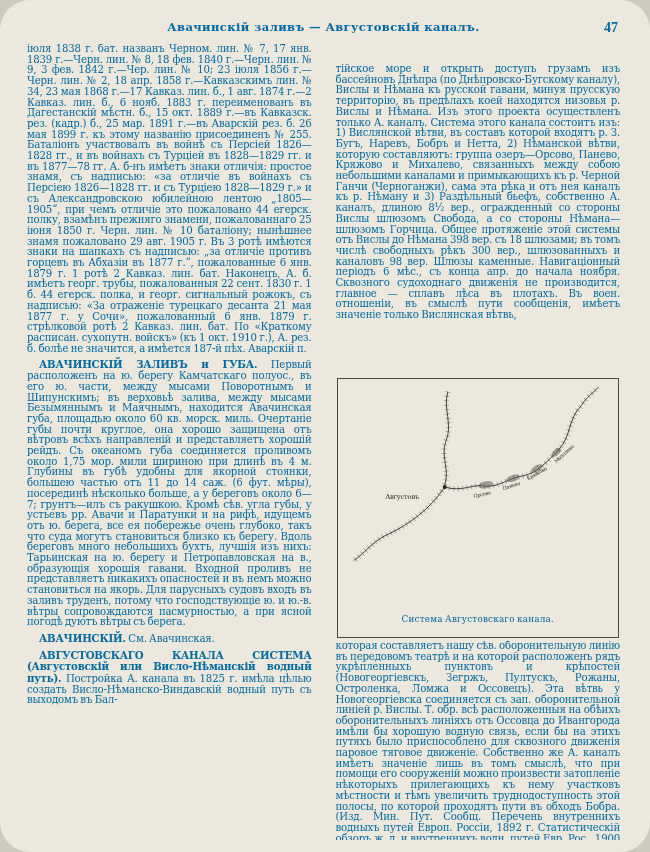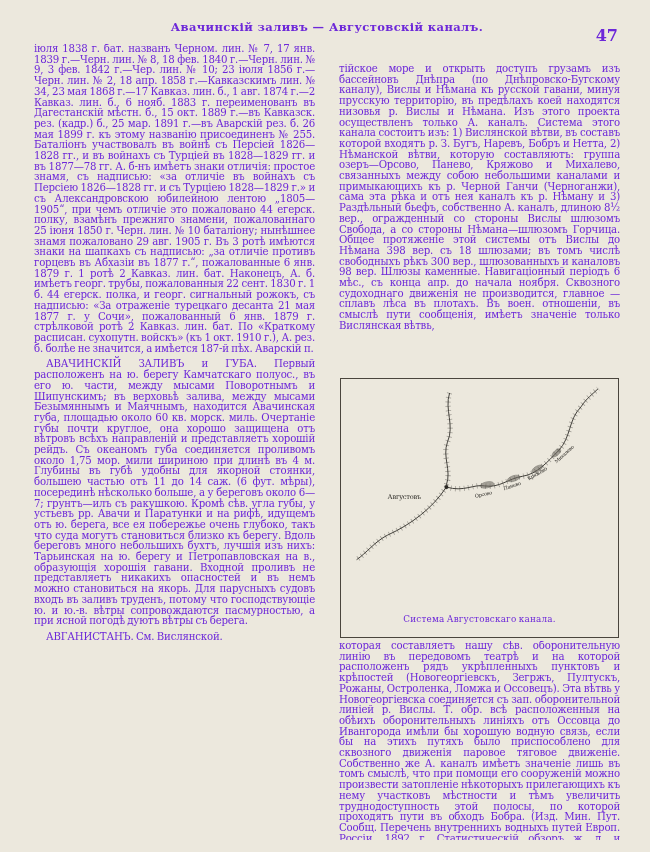--- a/index.html
+++ b/index.html
@@ -2,62 +2,64 @@
 <html><head>
 <meta charset="utf-8">
 <style>
   html,body { margin:0; padding:0; background:#cfcabe; }
   .page {
     position:relative;
     width:650px; height:852px;
     margin:0 auto;
     background:#ece8dd;
     box-sizing:border-box;
-    padding:20px 30px 0 34px;
+    padding:20px 30px 0 27px;
     font-family:"DejaVu Serif", serif;
-    color:#6d28d9;
+    color:#0369a1;
     overflow:hidden;
+    border-radius:30px;
   }
   .page-header {
     position:relative;
     height:18px;
     margin-bottom:6px;
   }
   .page-header .title {
     position:absolute; left:0; right:0;
     text-align:center;
     font-weight:bold;
     font-size:11.5px;
     letter-spacing:.4px;
   }
   .page-header .pagenum {
-    position:absolute; right:2px; top:6px;
+    position:absolute; right:2px; top:0;
     font-weight:bold;
-    font-size:16px;
+    font-size:14px;
+    font-family:Liberation Serif, serif;
   }
   .columns {
     display:flex;
     gap:24px;
     height:796px;
     overflow:hidden;
   }
   .col {
     width:286px;
     box-sizing:border-box;
     text-align:justify;
     font-size:10.2px;
     line-height:10.7px;
     letter-spacing:-0.2px;
     word-spacing:-0.6px;
     overflow:hidden;
   }
   .col p { margin:0; }
   p.cont { text-indent:0; }
   p.entry { margin-top:5px; text-indent:12px; }
-  .term { font-weight:normal; }
+  .term { font-weight:bold; }
   .cont-top { height:312px; overflow:hidden;margin-top:20px; }
   .cont-bottom { margin-top:3px; height:215px; overflow:hidden; }
   .figure-box {
     height:260px;
     margin:2px 1px;
     border:1px solid #4a453d;
     background:#ece8dd;
     box-sizing:border-box;
     display:flex;
     flex-direction:column;
@@ -87,22 +89,23 @@
     <div class="pagenum">47</div>
   </div>
 
   <div class="columns">
 
     <div class="col">
       <p class="cont">іюля 1838 г. бат. названъ Черном. лин. № 7, 17 янв. 1839 г.—Черн. лин. № 8, 18 фев. 1840 г.—Черн. лин. № 9, 3 фев. 1842 г.—Чер. лин. № 10; 23 іюля 1856 г.—Черн. лин. № 2, 18 апр. 1858 г.—Кавказскимъ лин. № 34, 23 мая 1868 г.—17 Кавказ. лин. б., 1 авг. 1874 г.—2 Кавказ. лин. б., 6 нояб. 1883 г. переименованъ въ Дагестанскій мѣстн. б., 15 окт. 1889 г.—въ Кавказск. рез. (кадр.) б., 25 мар. 1891 г.—въ Аварскій рез. б. 26 мая 1899 г. къ этому названію присоединенъ № 255. Баталіонъ участвовалъ въ войнѣ съ Персіей 1826—1828 гг., и въ войнахъ съ Турціей въ 1828—1829 гг. и въ 1877—78 гг. А. б-нъ имѣетъ знаки отличія: простое знамя, съ надписью: «за отличіе въ войнахъ съ Персіею 1826—1828 гг. и съ Турціею 1828—1829 г.» и съ Александровскою юбилейною лентою „1805—1905“, при чемъ отличіе это пожаловано 44 егерск. полку, взамѣнъ прежняго знамени, пожалованнаго 25 іюня 1850 г. Черн. лин. № 10 баталіону; нынѣшнее знамя пожаловано 29 авг. 1905 г. Въ 3 ротѣ имѣются знаки на шапкахъ съ надписью: „за отличіе противъ горцевъ въ Абхазіи въ 1877 г.“, пожалованные 6 янв. 1879 г. 1 ротѣ 2 Кавказ. лин. бат. Наконецъ, А. б. имѣетъ георг. трубы, пожалованныя 22 сент. 1830 г. 1 б. 44 егерск. полка, и георг. сигнальный рожокъ, съ надписью: «За отраженіе турецкаго десанта 21 мая 1877 г. у Сочи», пожалованный 6 янв. 1879 г. стрѣлковой ротѣ 2 Кавказ. лин. бат. По «Краткому расписан. сухопутн. войскъ» (къ 1 окт. 1910 г.), А. рез. б. болѣе не значится, а имѣется 187-й пѣх. Аварскій п.</p>
 
       <p class="entry"><span class="term">АВАЧИНСКІЙ ЗАЛИВЪ и ГУБА.</span> <span>Первый расположенъ на ю. берегу Камчатскаго полуос., въ его ю. части, между мысами Поворотнымъ и Шипунскимъ; въ верховьѣ залива, между мысами Безымяннымъ и Маячнымъ, находится Авачинская губа, площадью около 60 кв. морск. миль. Очертаніе губы почти круглое, она хорошо защищена отъ вѣтровъ всѣхъ направленій и представляетъ хорошій рейдъ. Съ океаномъ губа соединяется проливомъ около 1,75 мор. мили шириною при длинѣ въ 4 м. Глубины въ губѣ удобны для якорной стоянки, большею частью отъ 11 до 14 саж. (6 фут. мѣры), посерединѣ нѣсколько больше, а у береговъ около 6—7; грунтъ—илъ съ ракушкою. Кромѣ сѣв. угла губы, у устьевъ рр. Авачи и Паратунки и на рифѣ, идущемъ отъ ю. берега, все ея побережье очень глубоко, такъ что суда могутъ становиться близко къ берегу. Вдоль береговъ много небольшихъ бухтъ, лучшія изъ нихъ: Тарьинская на ю. берегу и Петропавловская на в., образующія хорошія гавани. Входной проливъ не представляетъ никакихъ опасностей и въ немъ можно становиться на якорь. Для парусныхъ судовъ входъ въ заливъ труденъ, потому что господствующіе ю. и ю.-в. вѣтры сопровождаются пасмурностью, а при ясной погодѣ дуютъ вѣтры съ берега.</span></p>
 
-      <p class="entry"><span class="term">АВГАНИСТАНЪ.</span> <span>См. Вислянской.</span></p>
+      <p class="entry"><span class="term">АВАЧИНСКІЙ.</span> <span>См. Авачинская.</span></p>
 
+      <p class="entry"><span class="term">АВГУСТОВСКАГО КАНАЛА СИСТЕМА (Августовскій или Висло-Нѣманскій водный путь).</span> <span>Постройка А. канала въ 1825 г. имѣла цѣлью создать Висло-Нѣманско-Виндавскій водный путь съ выходомъ въ Бал-</span></p>
     </div>
 
     <div class="col">
       <div class="cont-top">
         <p class="cont">тійское море и открыть доступъ грузамъ изъ бассейновъ Днѣпра (по Днѣпровско-Бугскому каналу), Вислы и Нѣмана къ русской гавани, минуя прусскую территорію, въ предѣлахъ коей находятся низовья р. Вислы и Нѣмана. Изъ этого проекта осуществленъ только А. каналъ. Система этого канала состоитъ изъ: 1) Вислянской вѣтви, въ составъ которой входятъ р. З. Бугъ, Наревъ, Бобръ и Нетта, 2) Нѣманской вѣтви, которую составляютъ: группа озеръ—Орсово, Панево, Кряжово и Михалево, связанныхъ между собою небольшими каналами и примыкающихъ къ р. Черной Ганчи (Черноганжи), сама эта рѣка и отъ нея каналъ къ р. Нѣману и 3) Раздѣльный бьефъ, собственно А. каналъ, длиною 8½ вер., огражденный со стороны Вислы шлюзомъ Свобода, а со стороны Нѣмана—шлюзомъ Горчица. Общее протяженіе этой системы отъ Вислы до Нѣмана 398 вер. съ 18 шлюзами; въ томъ числѣ свободныхъ рѣкъ 300 вер., шлюзованныхъ и каналовъ 98 вер. Шлюзы каменные. Навигаціонный періодъ 6 мѣс., съ конца апр. до начала ноября. Сквозного судоходнаго движенія не производится, главное — сплавъ лѣса въ плотахъ. Въ воен. отношеніи, въ смыслѣ пути сообщенія, имѣетъ значеніе только Вислянская вѣтвь,</p>
       </div>
 
       <div class="figure-box">
         <svg viewBox="0 0 248 196" preserveAspectRatio="xMidYMid meet">
 

